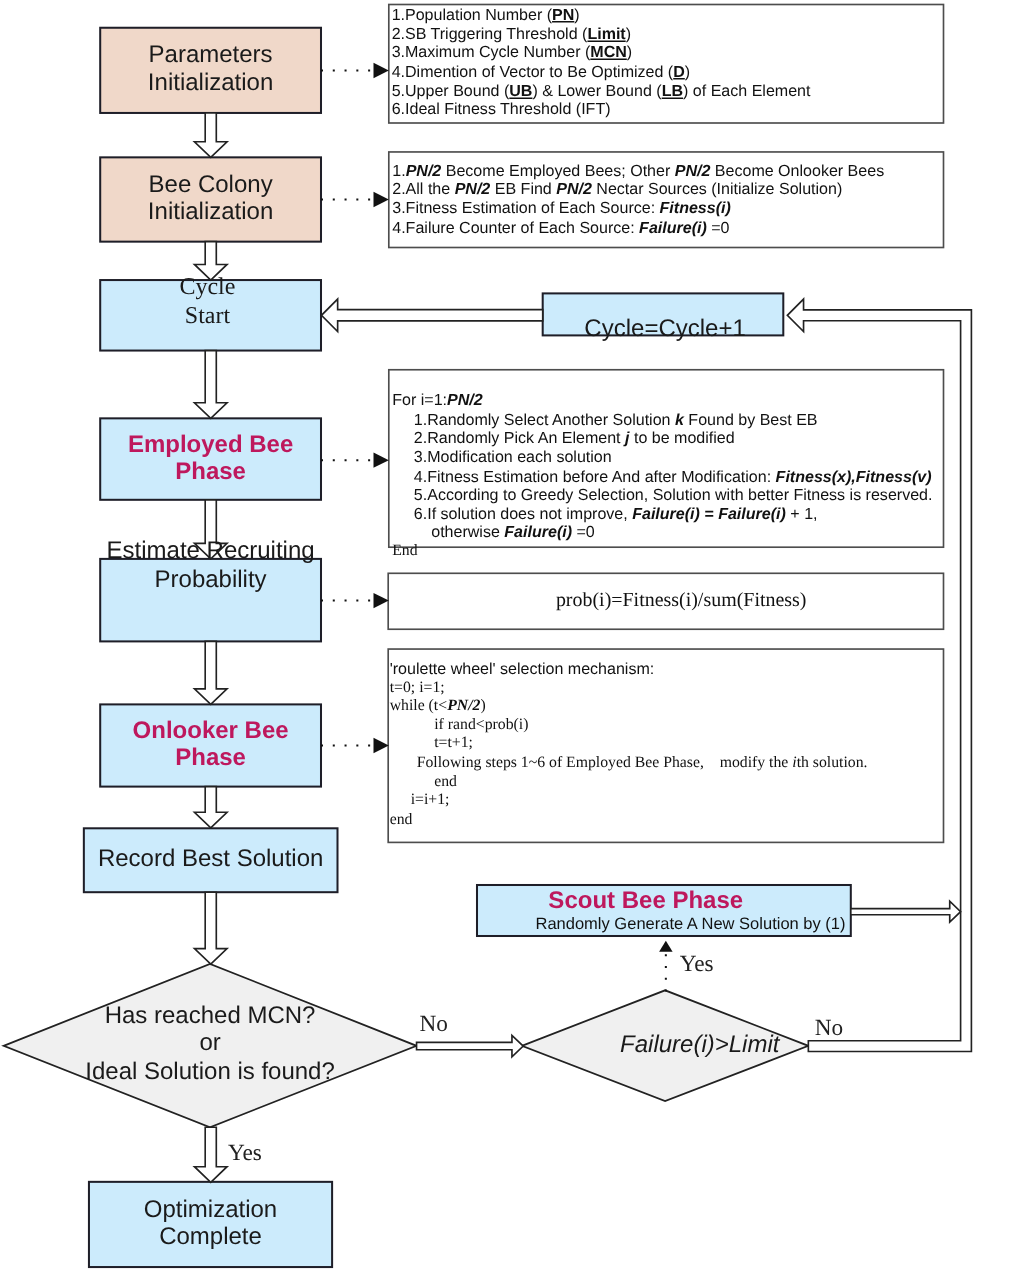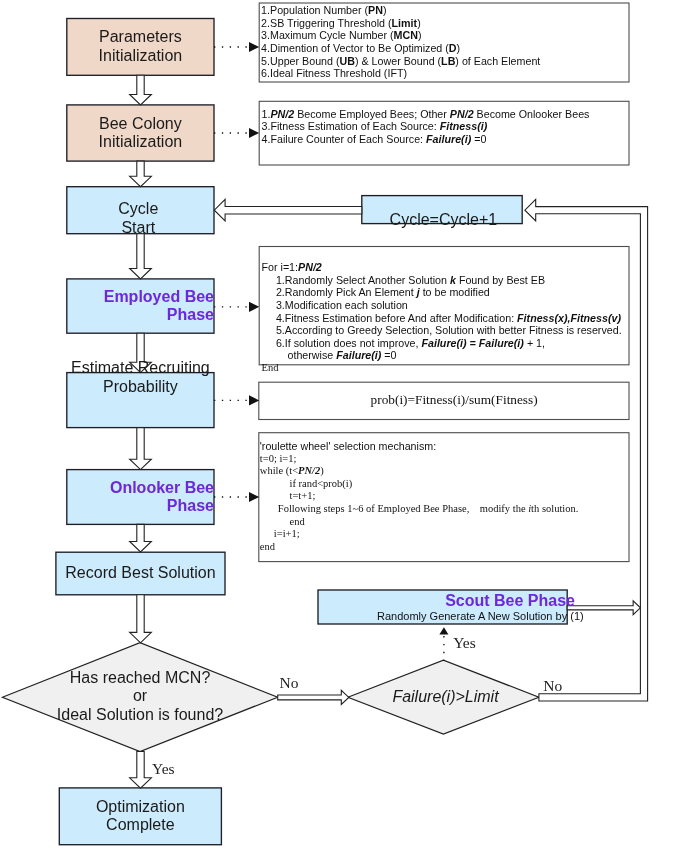--- a/index.html
+++ b/index.html
@@ -3,32 +3,32 @@
 <meta charset="utf-8">
 <title>ABC Algorithm Flowchart</title>
 <style>
   html,body{margin:0;padding:0;background:#ffffff;}
   #stage{position:relative;width:677px;height:848px;background:#ffffff;overflow:hidden;
          font-family:"Liberation Sans",sans-serif;color:#111111;-webkit-font-smoothing:antialiased;filter:opacity(1);}
   #shapes{position:absolute;left:0;top:0;width:677px;height:848px;}
   .tx{position:absolute;white-space:pre;}
   .ml{white-space:pre-line;}
   .proc{font-size:16px;line-height:18.5px;text-align:center;color:#1a1a1a;}
-  .bluetxt{color:#6d28d9;font-weight:bold;text-align:right;}
+  .bluetxt{color:#be185d;font-weight:bold;}
   .it{font-style:italic;}
   .listbox{font-size:10.7px;line-height:12.64px;color:#111;white-space:normal;}
   .listbox .ln{white-space:pre;}
   .listbox .sfl{font-family:"Liberation Serif",serif;font-size:10.5px;}
   .sf{font-family:"Liberation Serif",serif;font-size:10.5px;}
   [data-name="probability-formula-text"] .sf{font-size:13.3px;}
   .bi{font-weight:bold;font-style:italic;}
   .lbl{font-family:"Liberation Serif",serif;font-size:15.5px;line-height:15.5px;color:#222;}
   .scouttitle{font-size:16px;line-height:18px;font-weight:bold;}
   .scoutsub{font-size:11px;line-height:13px;color:#111;margin-left:45px;}
-  b{font-weight:bold;}
+  b{font-weight:bold;text-decoration:underline;}
 </style>
 </head>
 <body>
 
 <div id="stage" data-name="flowchart-canvas">
   <svg id="shapes" viewBox="0 0 677 848" width="677" height="848" data-name="flowchart-shapes">
   <defs></defs>
   <rect data-name="parameters-initialization-box" x="66.8" y="18.5" width="147.2" height="56.8" fill="#F0D8C9" stroke="#1e1e28" stroke-width="1.35"></rect>
   <rect data-name="bee-colony-initialization-box" x="66.8" y="104.9" width="147.2" height="56.2" fill="#F0D8C9" stroke="#1e1e28" stroke-width="1.35"></rect>
   <rect data-name="cycle-start-box" x="66.8" y="186.7" width="147.2" height="47.0" fill="#CCEBFC" stroke="#1e1e28" stroke-width="1.35"></rect>
@@ -68,51 +68,52 @@
   <polygon data-name="dotted-connector-estimate-head" points="249.0,395.29999999999995 259.2,400.4 249.0,405.5" fill="#111"></polygon>
   <line data-name="dotted-connector-onlooker" x1="214.0" y1="497.0" x2="249.0" y2="497.0" stroke="#111" stroke-width="1.35" stroke-dasharray="1.35 6.5" stroke-linecap="butt"></line>
   <polygon data-name="dotted-connector-onlooker-head" points="249.0,491.9 259.2,497.0 249.0,502.1" fill="#111"></polygon>
   <line data-name="dotted-connector-failure-yes" x1="443.9" y1="661.0" x2="443.9" y2="635.0" stroke="#111" stroke-width="1.35" stroke-dasharray="1.35 6.5"></line>
   <polygon data-name="dotted-connector-failure-yes-head" points="439.4,634.5 448.4,634.5 443.9,627.2" fill="#111"></polygon>
   </svg>
   <div class="tx proc ml" data-name="parameters-initialization-label" style="left:66.8px;top:28.4px;width:147.2px;">Parameters
 Initialization</div>
   <div class="tx proc ml" data-name="bee-colony-initialization-label" style="left:66.8px;top:114.5px;width:147.2px;">Bee Colony
 Initialization</div>
-  <div class="tx proc ml" data-name="cycle-start-label" style="left:66.8px;top:200px;width:143px;">Cycle
+  <div class="tx proc ml" data-name="cycle-start-label" style="left:66.8px;top:183px;width:143px;font-family:Liberation Serif, serif;">Cycle
 Start</div>
   <div class="tx proc ml bluetxt" data-name="employed-bee-phase-label" style="left:66.8px;top:287.6px;width:147.2px;">Employed Bee
 Phase</div>
   <div class="tx proc ml" data-name="estimate-recruiting-probability-label" style="left:66.8px;top:359px;width:147.2px;">Estimate Recruiting
 Probability</div>
   <div class="tx proc ml bluetxt" data-name="onlooker-bee-phase-label" style="left:66.8px;top:478.5px;width:147.2px;">Onlooker Bee
 Phase</div>
   <div class="tx proc ml" data-name="record-best-solution-label" style="left:55.9px;top:564.3px;width:169.1px;">Record Best Solution</div>
   <div class="tx proc ml" data-name="optimization-complete-label" style="left:59.3px;top:797.8px;width:162.1px;">Optimization
 Complete</div>
   <div class="tx proc ml" data-name="cycle-increment-label" style="left:361.8px;top:211px;width:160.4px;padding-left:1.4px;">Cycle=Cycle+1</div>
   <div class="tx proc ml" data-name="termination-decision-label" style="left:2.4px;top:668.7px;width:275.3px;">Has reached MCN?
 or
 Ideal Solution is found?</div>
-  <div class="tx proc ml it" data-name="failure-decision-label" style="left:350px;top:688.2px;width:191.0px;font-style:italic;">Failure(i)&gt;Limit</div>
-  <div class="tx" data-name="scout-bee-phase-label" style="left:326px;top:591.7px;width:249px;text-align:center"><div class="scouttitle bluetxt" data-name="scout-bee-phase-title">Scout Bee Phase</div><div class="scoutsub" style="padding-left:6px" data-name="scout-bee-phase-subtitle">Randomly Generate A New Solution by (1)</div></div>
+  <div class="tx proc ml it" data-name="failure-decision-label" style="left:371px;top:688.2px;width:191.0px;font-style:italic;">Failure(i)&gt;Limit</div>
+  <div class="tx" data-name="scout-bee-phase-label" style="left:306px;top:591.7px;width:249px;text-align:center"><div class="scouttitle bluetxt" data-name="scout-bee-phase-title">Scout Bee Phase</div><div class="scoutsub" style="padding-left:6px" data-name="scout-bee-phase-subtitle">Randomly Generate A New Solution by (1)</div></div>
   <div class="tx lbl" data-name="edge-label-termination-no" style="left:279.6px;top:675.0px">No</div>
   <div class="tx lbl" data-name="edge-label-termination-yes" style="left:152.0px;top:761.0px">Yes</div>
   <div class="tx lbl" data-name="edge-label-failure-no" style="left:543.2px;top:677.6px">No</div>
   <div class="tx lbl" data-name="edge-label-failure-yes" style="left:453.2px;top:634.8px">Yes</div>
   <div class="tx listbox" data-name="parameters-detail-text" style="left:261.1px;top:4.0px;width:362px">
     <div class="ln" data-name="parameters-detail-line" style=""><span data-name="text-run">1.Population Number (</span><b data-name="text-run">PN</b><span data-name="text-run">)</span></div>
     <div class="ln" data-name="parameters-detail-line" style=""><span data-name="text-run">2.SB Triggering Threshold (</span><b data-name="text-run">Limit</b><span data-name="text-run">)</span></div>
     <div class="ln" data-name="parameters-detail-line" style=""><span data-name="text-run">3.Maximum Cycle Number (</span><b data-name="text-run">MCN</b><span data-name="text-run">)</span></div>
     <div class="ln" data-name="parameters-detail-line" style=""><span data-name="text-run">4.Dimention of Vector to Be Optimized (</span><b data-name="text-run">D</b><span data-name="text-run">)</span></div>
     <div class="ln" data-name="parameters-detail-line" style=""><span data-name="text-run">5.Upper Bound (</span><b data-name="text-run">UB</b><span data-name="text-run">) &amp; Lower Bound (</span><b data-name="text-run">LB</b><span data-name="text-run">) of Each Element</span></div>
     <div class="ln" data-name="parameters-detail-line" style=""><span data-name="text-run">6.Ideal Fitness Threshold (IFT)</span></div>
   </div>
   <div class="tx listbox" data-name="bee-colony-detail-text" style="left:261.5px;top:107.6px;width:362px">
     <div class="ln" data-name="bee-colony-detail-line" style=""><span data-name="text-run">1.</span><span class="bi" data-name="text-run">PN/2</span><span data-name="text-run"> Become Employed Bees; Other </span><span class="bi" data-name="text-run">PN/2</span><span data-name="text-run"> Become Onlooker Bees</span></div>
+    <div class="ln" data-name="bee-colony-detail-line" style=""><span data-name="text-run">2.All the </span><span class="bi" data-name="text-run">PN/2</span><span data-name="text-run"> EB Find </span><span class="bi" data-name="text-run">PN/2</span><span data-name="text-run"> Nectar Sources (Initialize Solution)</span></div>
     <div class="ln" data-name="bee-colony-detail-line" style=""><span data-name="text-run">3.Fitness Estimation of Each Source: </span><span class="bi" data-name="text-run">Fitness(i)</span></div>
     <div class="ln" data-name="bee-colony-detail-line" style=""><span data-name="text-run">4.Failure Counter of Each Source: </span><span class="bi" data-name="text-run">Failure(i)</span><span data-name="text-run"> =0</span></div>
   </div>
   <div class="tx listbox" data-name="employed-bee-detail-text" style="left:261.5px;top:261px;width:362px">
     <div class="ln" data-name="employed-bee-detail-line" style=""><span data-name="text-run">For i=1:</span><span class="bi" data-name="text-run">PN/2</span></div>
     <div class="ln" data-name="employed-bee-detail-line" style="padding-left:14.4px"><span data-name="text-run">1.Randomly Select Another Solution </span><span class="bi" data-name="text-run">k</span><span data-name="text-run"> Found by Best EB</span></div>
     <div class="ln" data-name="employed-bee-detail-line" style="padding-left:14.4px"><span data-name="text-run">2.Randomly Pick An Element </span><span class="bi" data-name="text-run">j</span><span data-name="text-run"> to be modified</span></div>
     <div class="ln" data-name="employed-bee-detail-line" style="padding-left:14.4px"><span data-name="text-run">3.Modification each solution</span></div>
     <div class="ln" data-name="employed-bee-detail-line" style="padding-left:14.4px"><span data-name="text-run">4.Fitness Estimation before And after Modification: </span><span class="bi" data-name="text-run">Fitness(x),Fitness(v)</span></div>
     <div class="ln" data-name="employed-bee-detail-line" style="padding-left:14.4px"><span data-name="text-run">5.According to Greedy Selection, Solution with better Fitness is reserved.</span></div>

